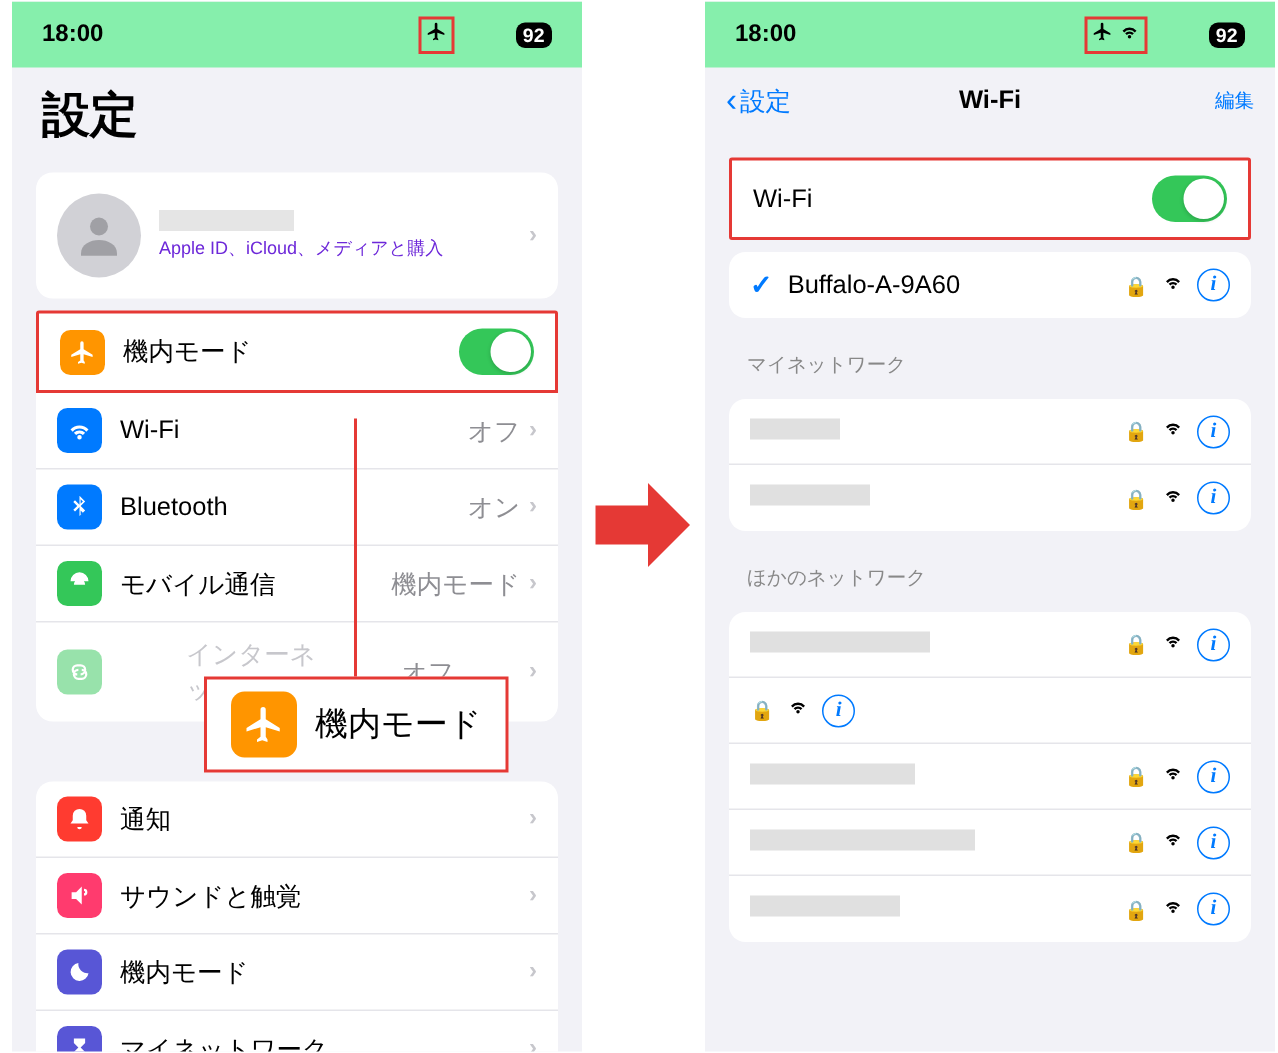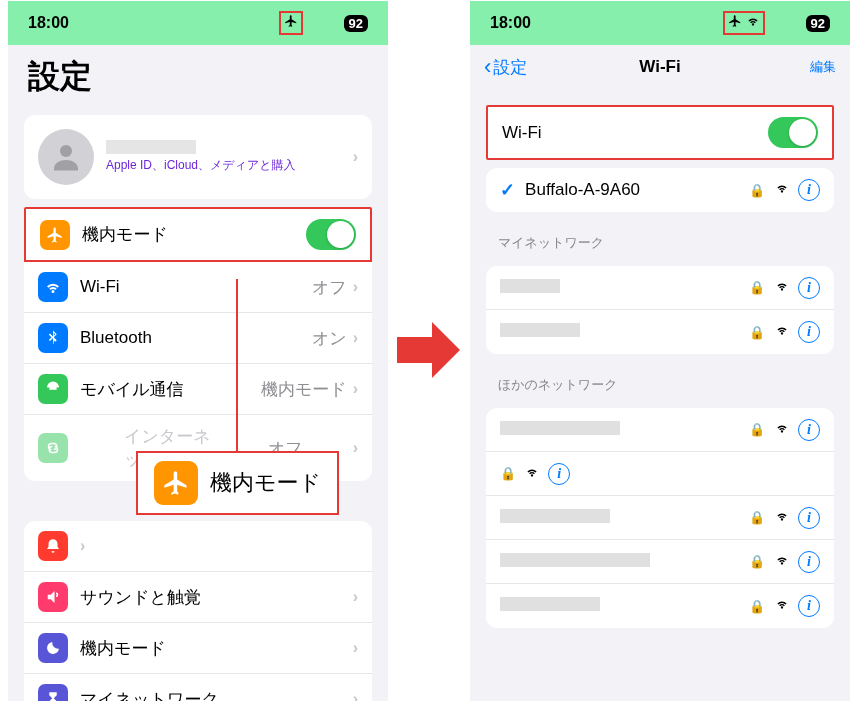--- a/index.html
+++ b/index.html
@@ -145,20 +145,21 @@
     </div>
   </div>
 
   <div class="section" style="margin-top:40px">
     <div class="row">
       <div class="row-icon icon-red">
           <svg class="ic" viewBox="0 0 24 24">
             <path d="M12 3a6 6 0 00-6 6v4l-2 3h16l-2-3V9a6 6 0 00-6-6zm-2 16a2 2 0 004 0z"></path>
           </svg>
         </div>
+      <span class="row-label">通知</span>
       <span class="chevron">›</span>
     </div>
     <div class="row">
       <div class="row-icon icon-redpink">
           <svg class="ic" viewBox="0 0 24 24">
             <path d="M5 9v6h4l5 5V4L9 9H5zm11 3a3 3 0 000-6v2a1 1 0 010 2v2z"></path>
           </svg>
         </div>
       <span class="row-label">サウンドと触覚</span>
       <span class="chevron">›</span>

